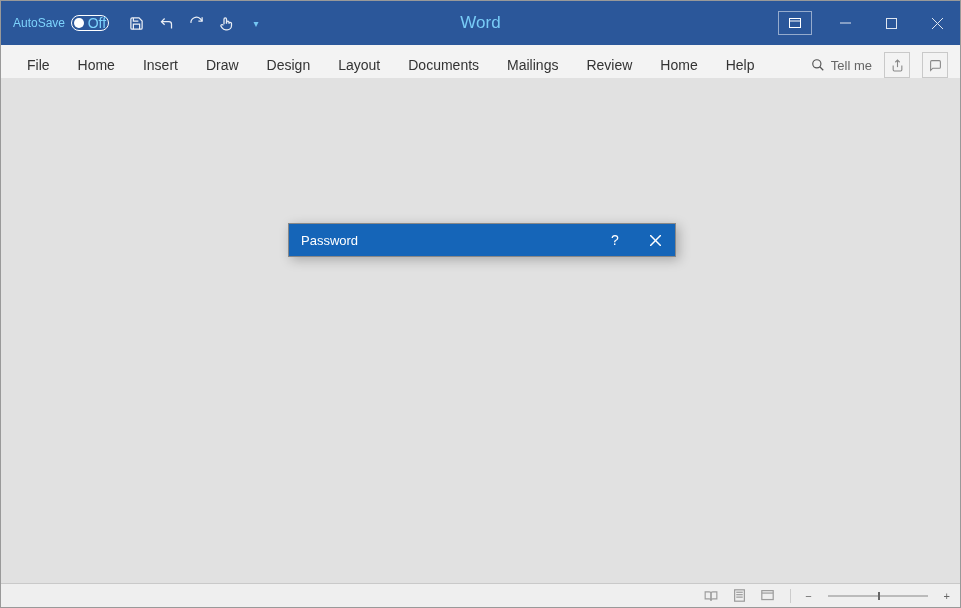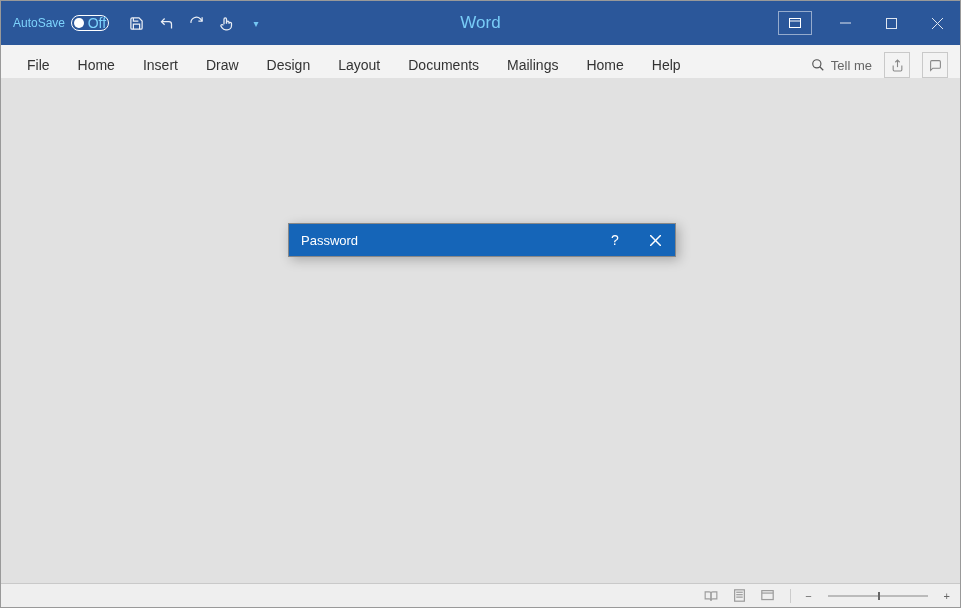--- a/index.html
+++ b/index.html
@@ -321,20 +321,23 @@
   <div class="tab">
       <span>Layout</span>
     </div>
   <div class="tab">
       <span>Documents</span>
     </div>
   <div class="tab">
       <span>Mailings</span>
     </div>
   <div class="tab">
+      <span>Review</span>
+    </div>
+  <div class="tab">
       <span>Home</span>
     </div>
   <div class="tab">
       <span>Help</span>
     </div>
   <div class="ribbon-right">
     <div class="tellme">
       <svg width="14" height="14" viewBox="0 0 24 24" fill="none" stroke="#555" stroke-width="2">
           <circle cx="10" cy="10" r="7"></circle>
           <line x1="21" y1="21" x2="15" y2="15"></line>

